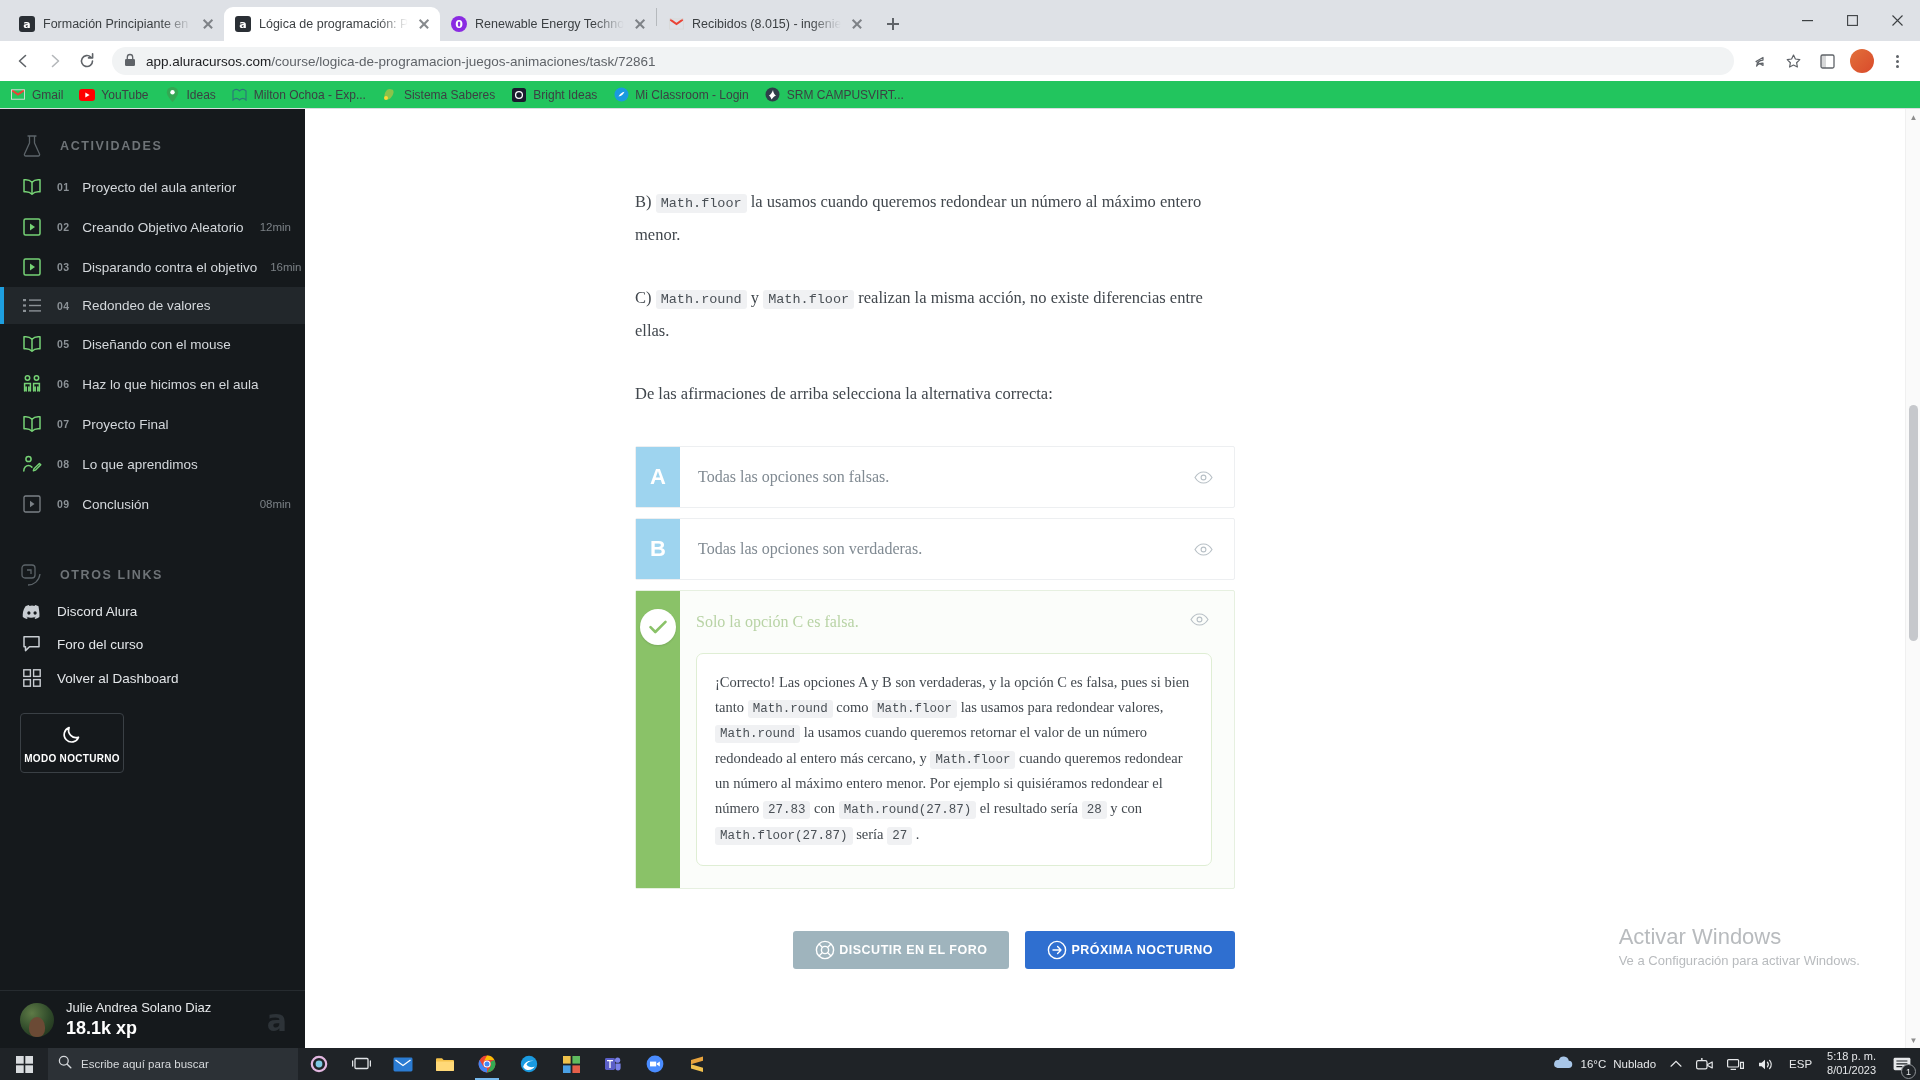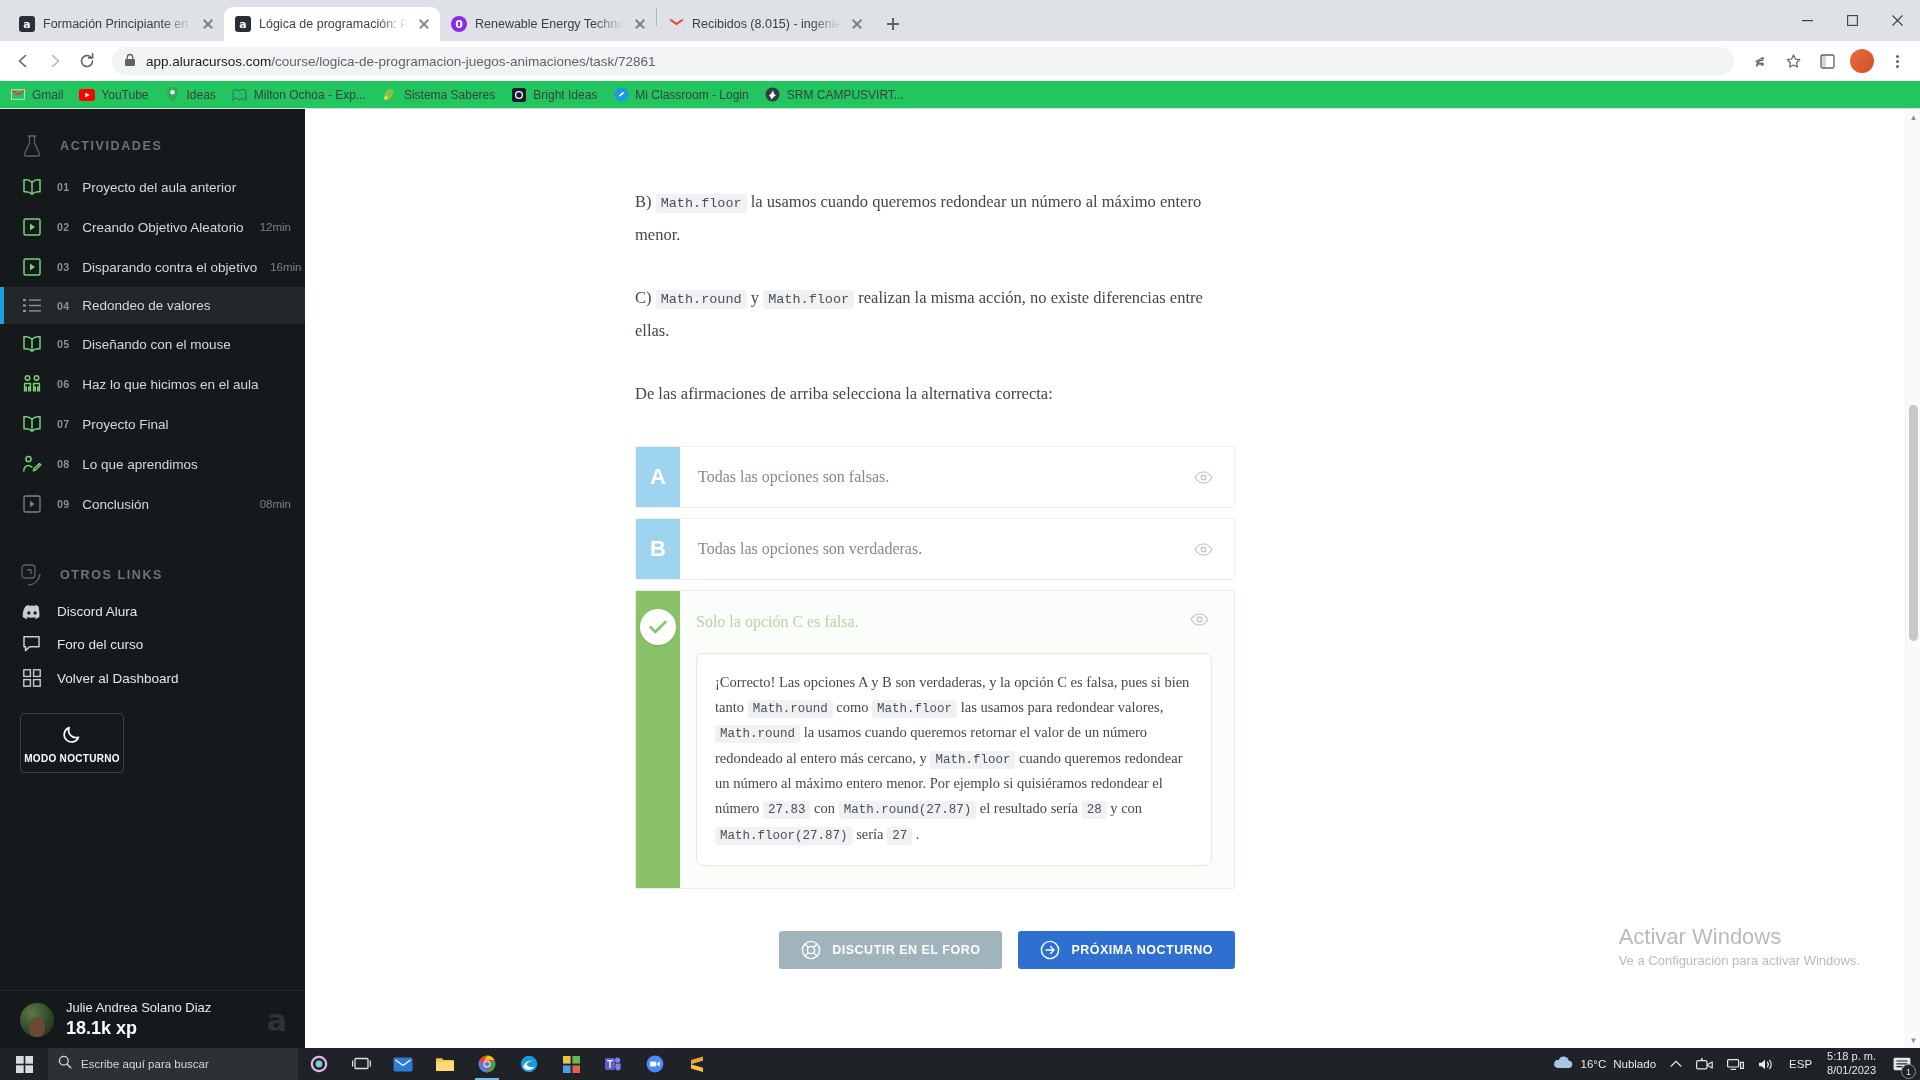--- a/index.html
+++ b/index.html
@@ -128,21 +128,21 @@
   .alt.correct .check { width:36px;height:36px;border-radius:50%;background:#fff;
         display:flex;align-items:center;justify-content:center; box-shadow:0 1px 2px rgba(0,0,0,.12); }
   .alt.correct .body { flex-direction:column; align-items:stretch; padding:22px 22px 22px 16px; }
   .alt.correct .toprow { display:flex; align-items:flex-start; }
   .alt.correct .toprow .txt { color:#b8d3a5; }
   .feedback { margin-top:22px; border:1px solid #dfeed4; border-radius:7px; background:#ffffff;
       padding:16px 18px 18px; font-family:"Liberation Serif", serif; font-size:14.5px; color:#43494f; line-height:1.72; }
   .feedback code.inline { font-size:12.5px; }
 
   .actions { display:flex; justify-content:flex-end; gap:16px; margin-top:42px; }
-  .btn { height:38px; display:flex; align-items:center; gap:11px; padding:0 22px; border-radius:3px;
+  .btn { height:38px; display:flex; align-items:center; gap:4px; padding:0 22px; border-radius:3px;
          font-size:12.5px; font-weight:700; letter-spacing:.5px; color:#fff; }
   .btn.forum { background:#9fb4bd; }
   .btn.next  { background:#2f6fd0; }
   .btn .bico { width:20px;height:20px;flex:0 0 20px;display:flex;align-items:center;justify-content:center; }
 
   .watermark { position:absolute; right:60px; bottom:78px; text-align:left; color:#b8bbbe; user-select:none; }
   .watermark .w1 { font-size:22px; line-height:1.35; }
   .watermark .w2 { font-size:13px; line-height:1.4; }
 
   

